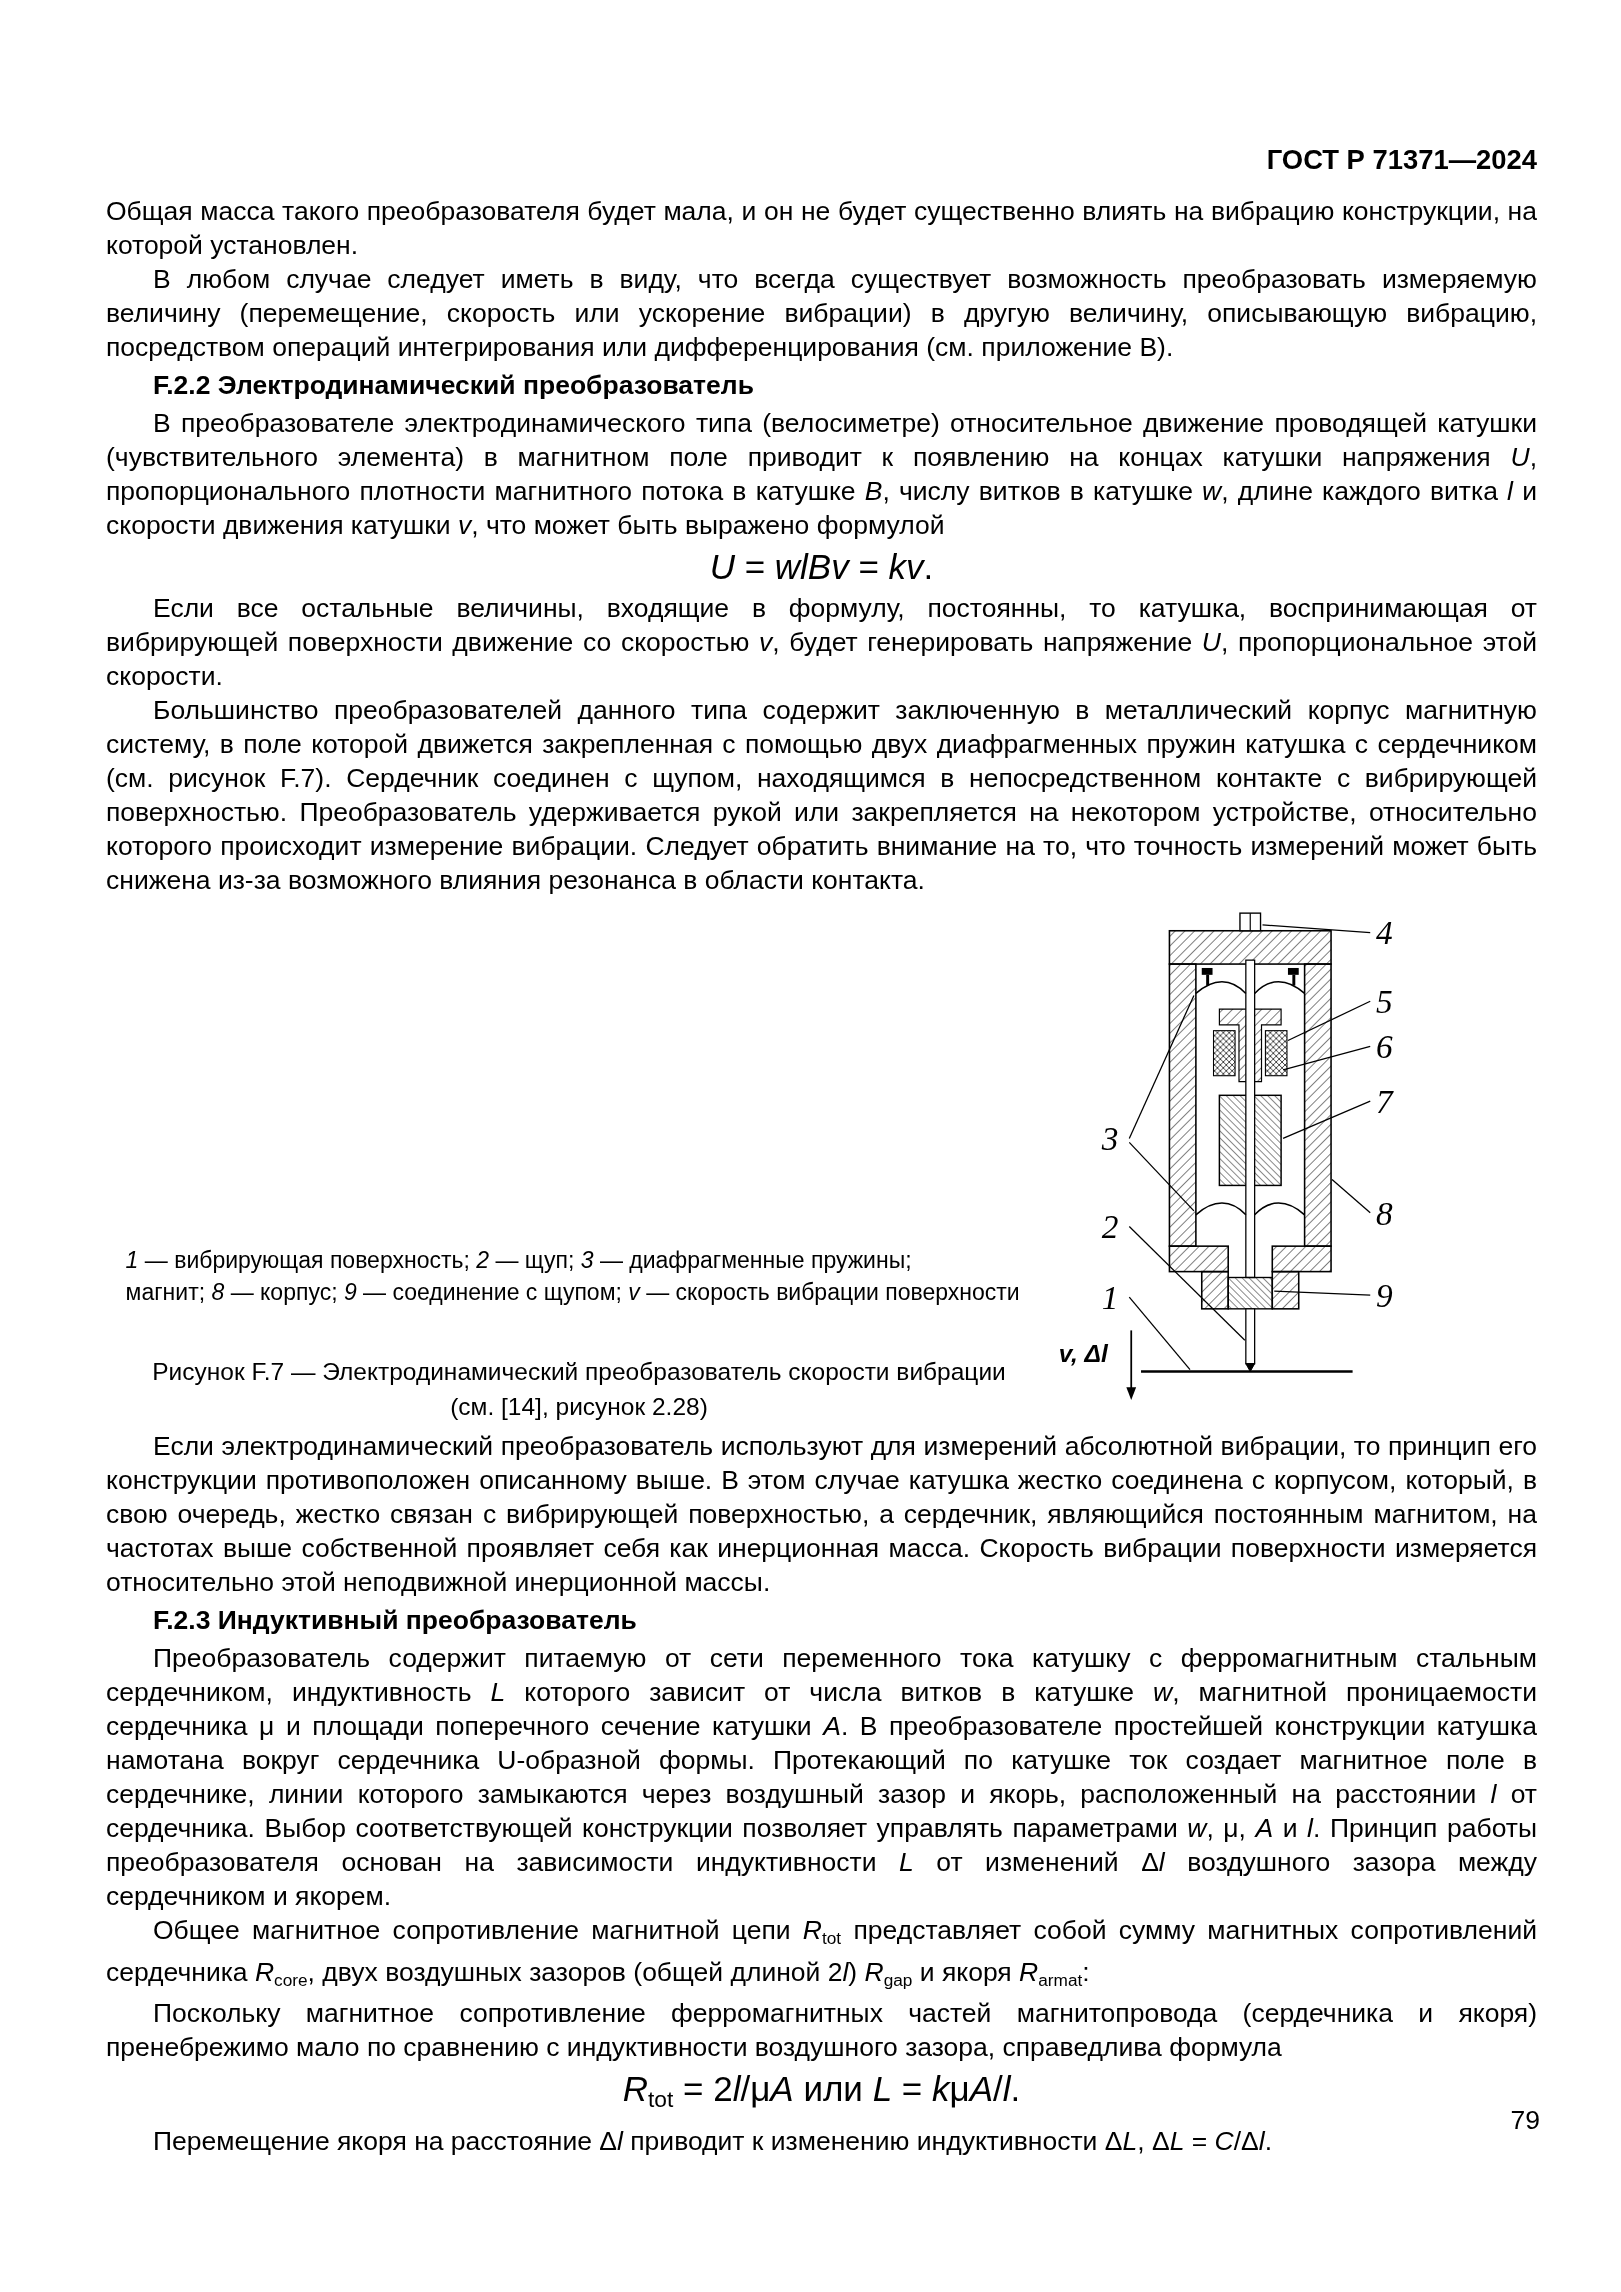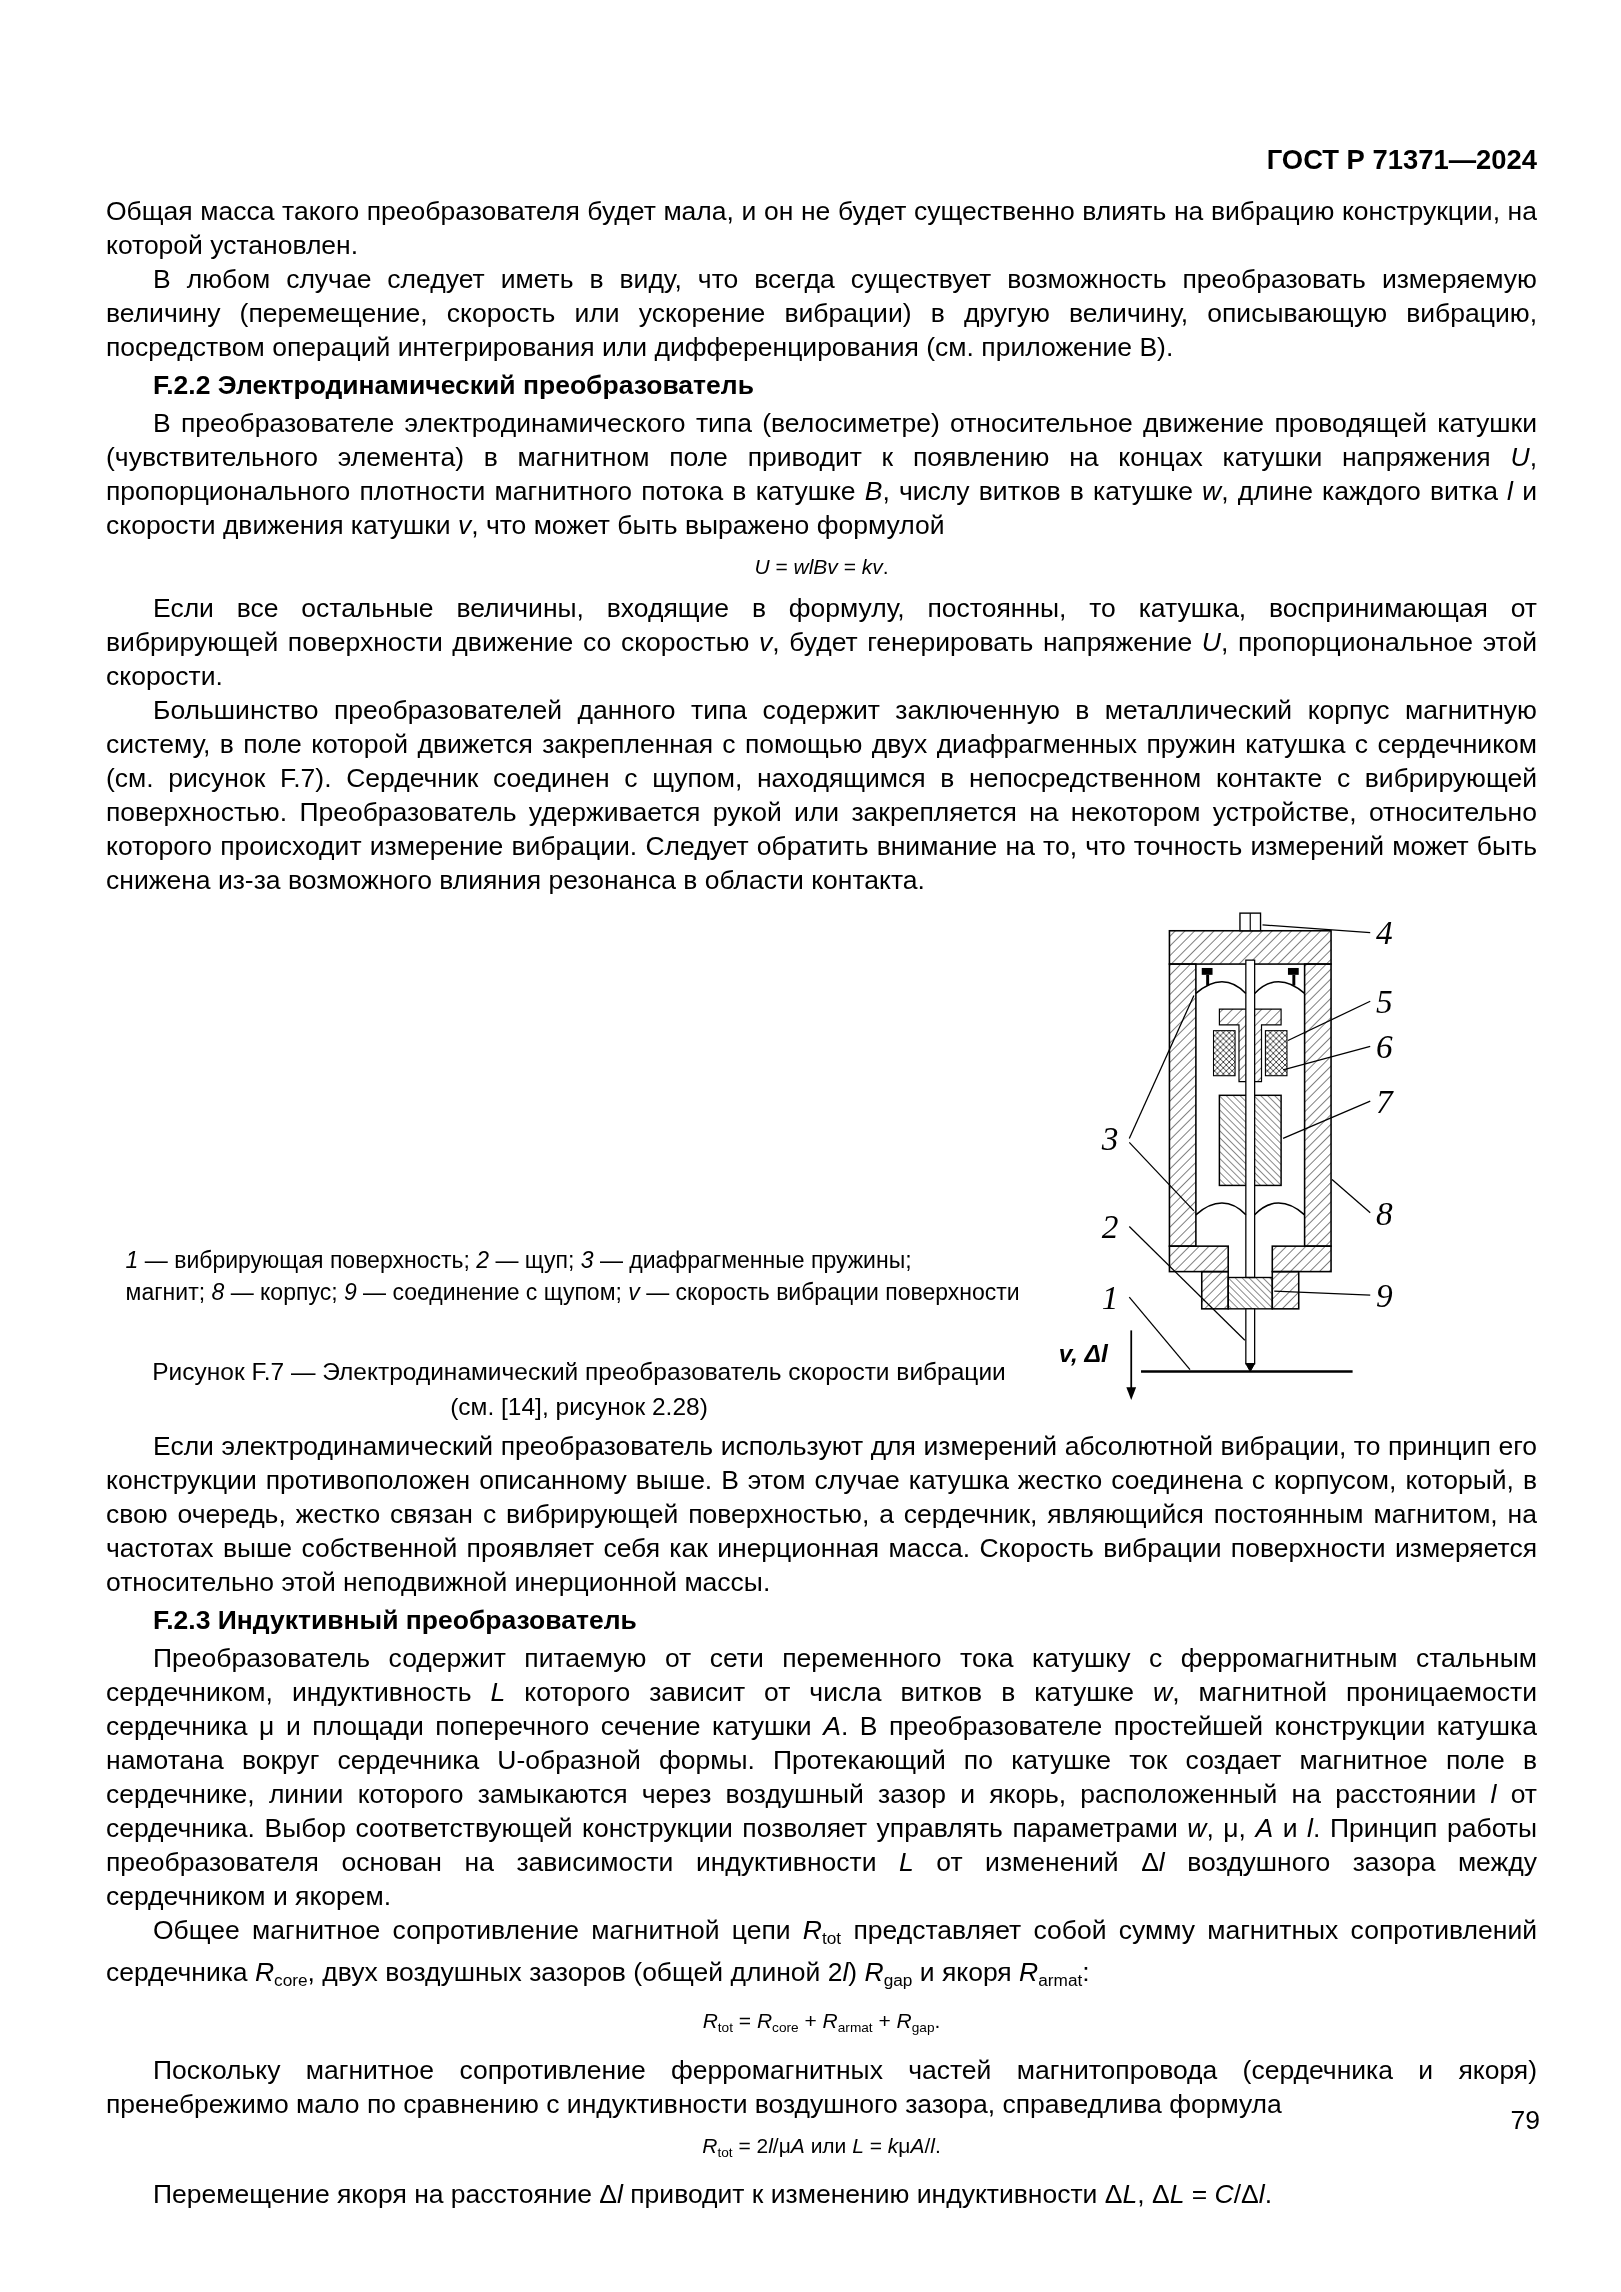--- a/index.html
+++ b/index.html
@@ -33,21 +33,21 @@
   }
   p.body-text.no-indent { text-indent: 0; }
   h3.heading {
     font-size: 26.5px;
     line-height: 34px;
     font-weight: bold;
     text-indent: 47px;
     margin: 3.9px 0 3.9px 0;
   }
   .formula {
-    font-size: 21px;
+    font-size: 35px;
     line-height: 34px;
     text-align: center;
     margin: 7.8px 0;
   }
   .rt-n { font-style: normal; }
   .rt-i { font-style: italic; }
   .rt-sub { font-size: 0.65em; vertical-align: -0.28em; }
 
   .figure-block {
     position: relative;
@@ -216,21 +216,20 @@
 
   </div>
 
   <p class="body-text"><span class="rt-n">Если электродинамический преобразователь используют для измерений абсолютной вибрации, то принцип его конструкции противоположен описанному выше. В этом случае катушка жестко соединена с корпусом, который, в свою очередь, жестко связан с вибрирующей поверхностью, а сердечник, являющийся постоянным магнитом, на частотах выше собственной проявляет себя как инерционная масса. Скорость вибрации поверхности измеряется относительно этой неподвижной инерционной массы.</span></p>
 
   <h3 class="heading">F.2.3 Индуктивный преобразователь</h3>
 
   <p class="body-text"><span class="rt-n">Преобразователь содержит питаемую от сети переменного тока катушку с ферромагнитным стальным сердечником, индуктивность </span><span class="rt-i">L</span><span class="rt-n"> которого зависит от числа витков в катушке </span><span class="rt-i">w</span><span class="rt-n">, магнитной проницаемости сердечника μ и площади поперечного сечение катушки </span><span class="rt-i">A</span><span class="rt-n">. В преобразователе простейшей конструкции катушка намотана вокруг сердечника U-образной формы. Протекающий по катушке ток создает магнитное поле в сердечнике, линии которого замыкаются через воздушный зазор и якорь, расположенный на расстоянии </span><span class="rt-i">l</span><span class="rt-n"> от сердечника. Выбор соответствующей конструкции позволяет управлять параметрами </span><span class="rt-i">w</span><span class="rt-n">, μ, </span><span class="rt-i">A</span><span class="rt-n"> и </span><span class="rt-i">l</span><span class="rt-n">. Принцип работы преобразователя основан на зависимости индуктивности </span><span class="rt-i">L</span><span class="rt-n"> от изменений Δ</span><span class="rt-i">l</span><span class="rt-n"> воздушного зазора между сердечником и якорем.</span></p>
   <p class="body-text"><span class="rt-n">Общее магнитное сопротивление магнитной цепи </span><span class="rt-i">R</span><span class="rt-sub">tot</span><span class="rt-n"> представляет собой сумму магнитных сопротивлений сердечника </span><span class="rt-i">R</span><span class="rt-sub">core</span><span class="rt-n">, двух воздушных зазоров (общей длиной 2</span><span class="rt-i">l</span><span class="rt-n">) </span><span class="rt-i">R</span><span class="rt-sub">gap</span><span class="rt-n"> и якоря </span><span class="rt-i">R</span><span class="rt-sub">armat</span><span class="rt-n">:</span></p>
 
-  <div class="formula"><span class="rt-i">R</span><span class="rt-sub">tot</span><span class="rt-n"> = </span><span class="rt-i">R</span><span class="rt-sub">core</span><span class="rt-n"> + </span><span class="rt-i">R</span><span class="rt-sub">armat</span><span class="rt-n"> + </span><span class="rt-i">R</span><span class="rt-sub">gap</span><span class="rt-n">.</span></div>
 
   <p class="body-text"><span class="rt-n">Поскольку магнитное сопротивление ферромагнитных частей магнитопровода (сердечника и якоря) пренебрежимо мало по сравнению с индуктивности воздушного зазора, справедлива формула</span></p>
 
   <div class="formula"><span class="rt-i">R</span><span class="rt-sub">tot</span><span class="rt-n"> = 2</span><span class="rt-i">l</span><span class="rt-n">/μ</span><span class="rt-i">A</span><span class="rt-n"> или </span><span class="rt-i">L</span><span class="rt-n"> = </span><span class="rt-i">k</span><span class="rt-n">μ</span><span class="rt-i">A</span><span class="rt-n">/</span><span class="rt-i">l</span><span class="rt-n">.</span></div>
 
   <p class="body-text"><span class="rt-n">Перемещение якоря на расстояние Δ</span><span class="rt-i">l</span><span class="rt-n"> приводит к изменению индуктивности Δ</span><span class="rt-i">L</span><span class="rt-n">, Δ</span><span class="rt-i">L</span><span class="rt-n"> = </span><span class="rt-i">C</span><span class="rt-n">/Δ</span><span class="rt-i">l</span><span class="rt-n">.</span></p>
 
 </div>
 
 <div class="page-number">79</div>

